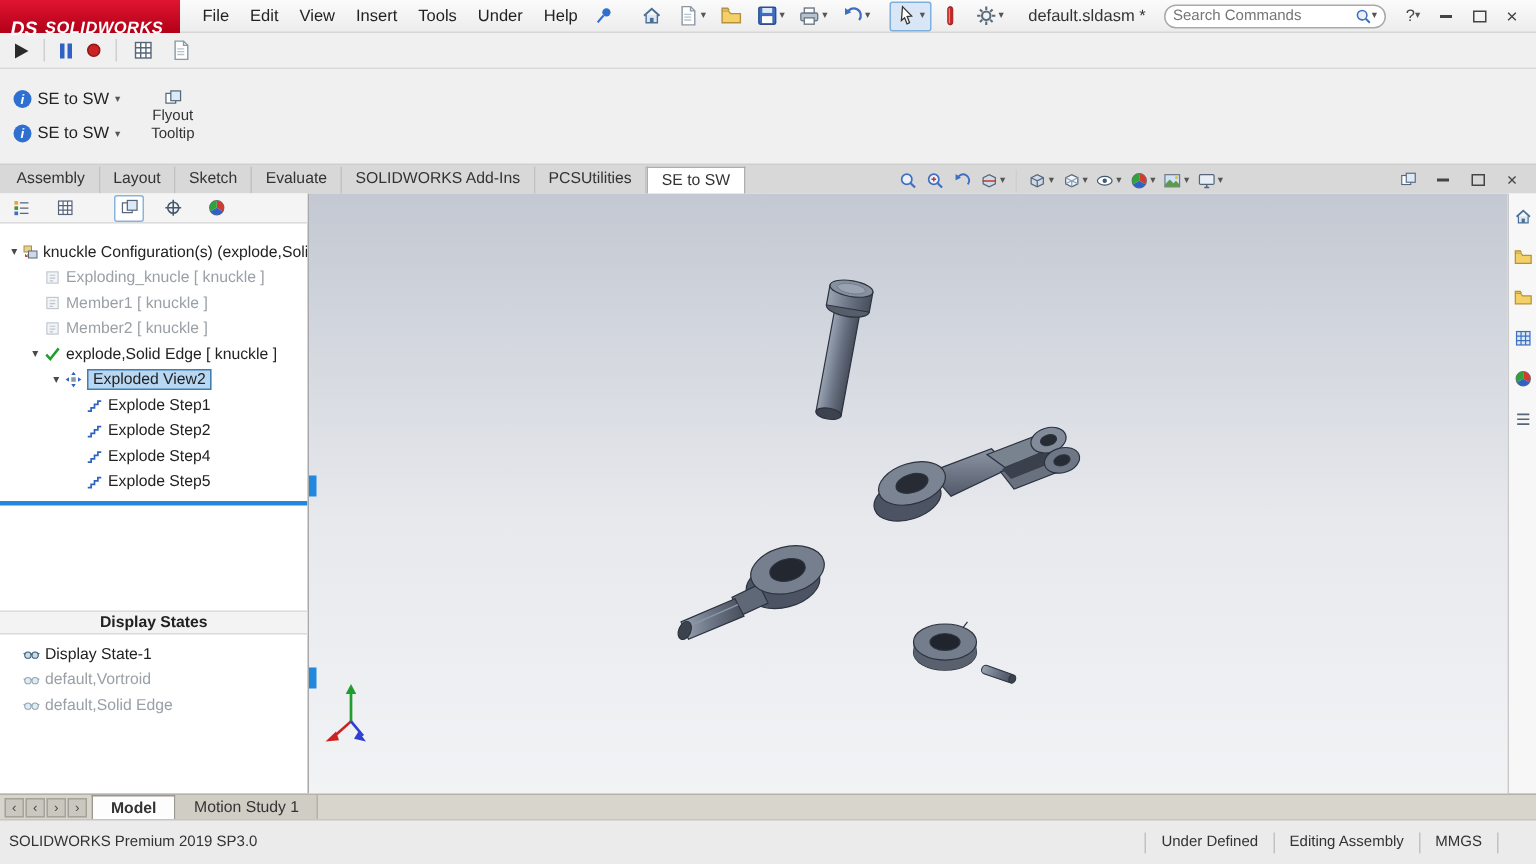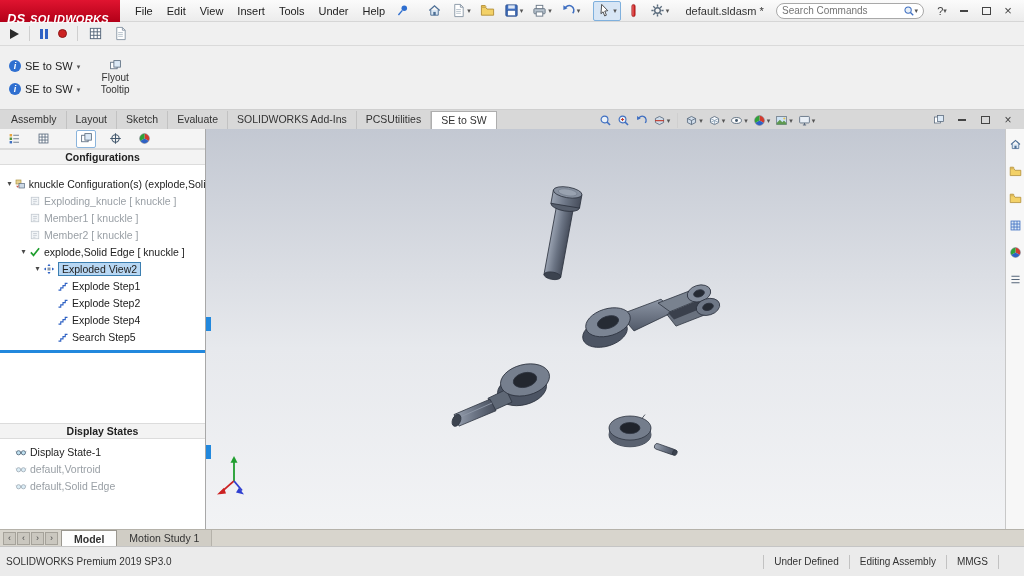--- a/index.html
+++ b/index.html
@@ -492,21 +492,20 @@
               <use href="#i-crosshair"></use>
             </svg>
           </span>
         <span class="mtab">
             <svg class="ic14">
               <use href="#i-ball"></use>
             </svg>
           </span>
       </div>
 
-      <div class="phead">Configurations</div>
 
       <div class="tree">
         <div class="trow lv0">
           <span class="arrow">▾</span>
           <svg class="ic12">
               <use href="#i-cfgroot"></use>
             </svg>
           <span class="tlabel">knuckle Configuration(s)  (explode,Solid Ed</span>
         </div>
         <div class="trow lv1 dim">
@@ -563,21 +562,21 @@
           <svg class="ic12">
               <use href="#i-steps"></use>
             </svg>
           <span class="tlabel">Explode Step4</span>
         </div>
         <div class="trow lv3">
           <span class="arrow blank">▾</span>
           <svg class="ic12">
               <use href="#i-steps"></use>
             </svg>
-          <span class="tlabel">Search Step5</span>
+          <span class="tlabel">Explode Step5</span>
         </div>
       </div>
 
       <div class="bluesplit"></div>
       <div class="ds-spacer"></div>
 
       <div class="phead">Display States</div>
       <div style="padding-top:4px">
         <div class="trow lv0">
           <span class="arrow blank">▾</span>

